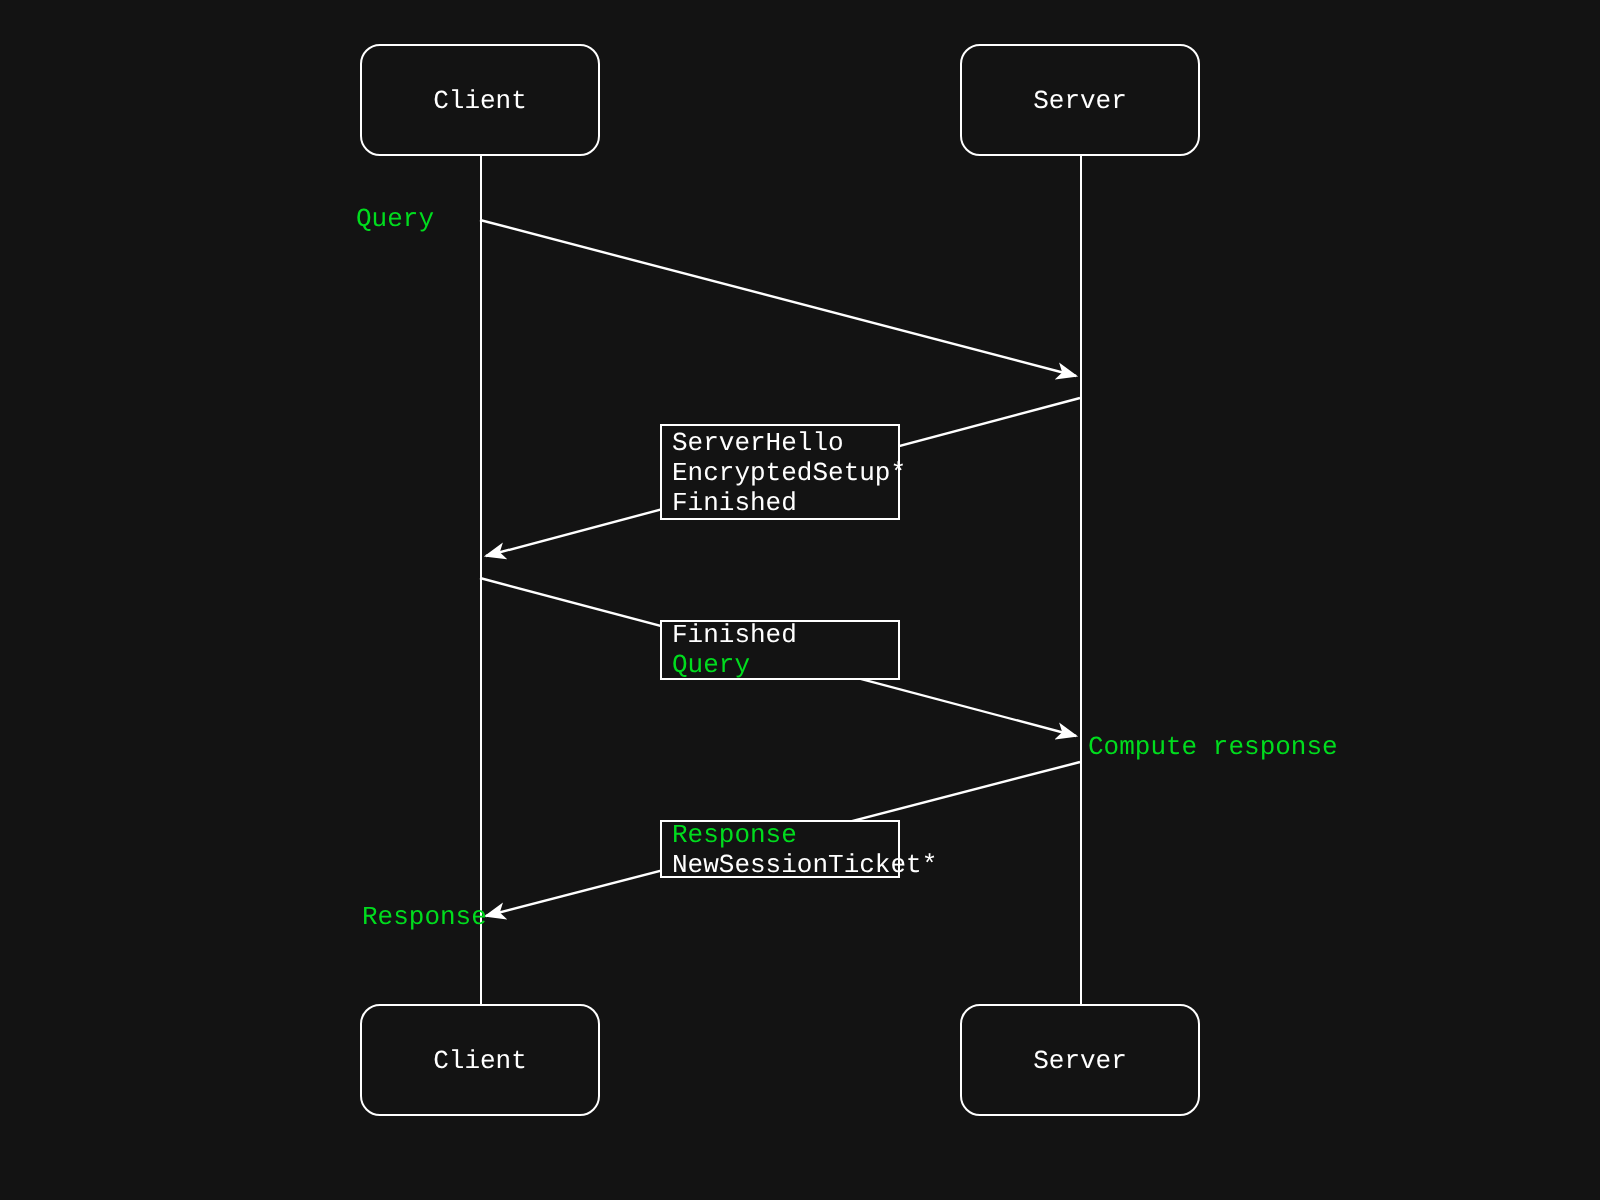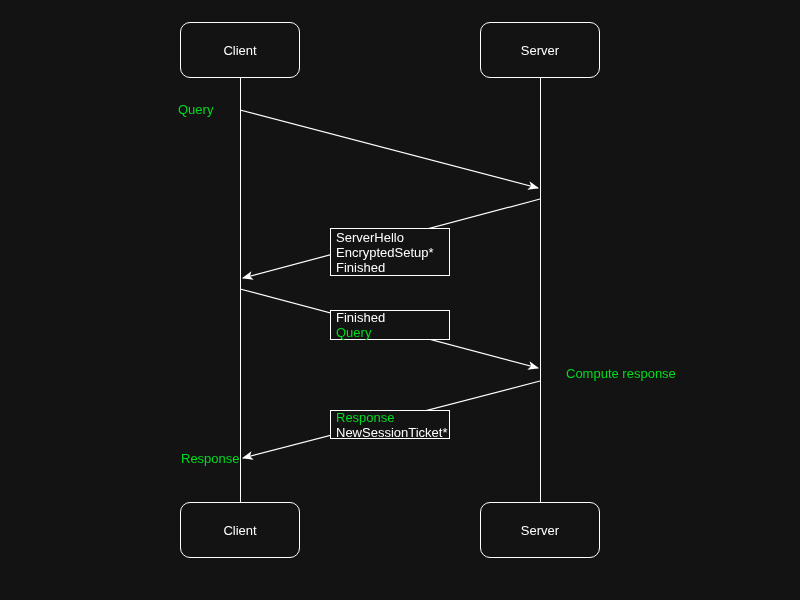--- a/index.html
+++ b/index.html
@@ -6,21 +6,21 @@
     --bg: #131313;
     --fg: #ffffff;
     --green: #00dc1e;
   }
   html, body { margin: 0; padding: 0; background: var(--bg); }
   .canvas {
     position: relative;
     width: 800px;
     height: 600px;
     background: var(--bg);
-    font-family: Liberation Sans, sans-serif;
+    font-family: Liberation Mono, monospace;
     overflow: hidden;
   }
   .arrow-layer {
     position: absolute;
     left: 0; top: 0;
     width: 800px; height: 600px;
     z-index: 1;
   }
   .msg-arrow { stroke: var(--fg); stroke-width: 1.2; }
   .lifeline {
@@ -71,25 +71,25 @@
   .white-text { color: var(--fg); }
 
   
   .actor-client-top  { left: 180px; top: 22px; }
   .actor-server-top  { left: 480px; top: 22px; }
   .actor-client-bottom { left: 180px; top: 502px; }
   .actor-server-bottom { left: 480px; top: 502px; }
   .lifeline-client { left: 240px; top: 78px; height: 424px; }
   .lifeline-server { left: 540px; top: 78px; height: 424px; }
   .msg-box-1 { left: 330px; top: 139px; height: 20px; }
-  .msg-box-2 { left: 330px; top: 228px; height: 48px; }
+  .msg-box-2 { left: 330px; top: 212px; height: 48px; }
   .msg-box-3 { left: 330px; top: 310px; height: 30px; }
   .msg-box-4 { left: 330px; top: 410px; height: 29px; }
   .label-query    { left: 178px; top: 103px; }
-  .label-compute  { left: 544px; top: 367px; margin-left: 22px; }
+  .label-compute  { left: 544px; top: 367px; }
   .label-response { left: 181px; top: 452px; }
 </style>
 </head>
 <body>
 
 <div class="canvas">
 
   <div class="lifeline lifeline-client"></div>
   <div class="lifeline lifeline-server"></div>
 

